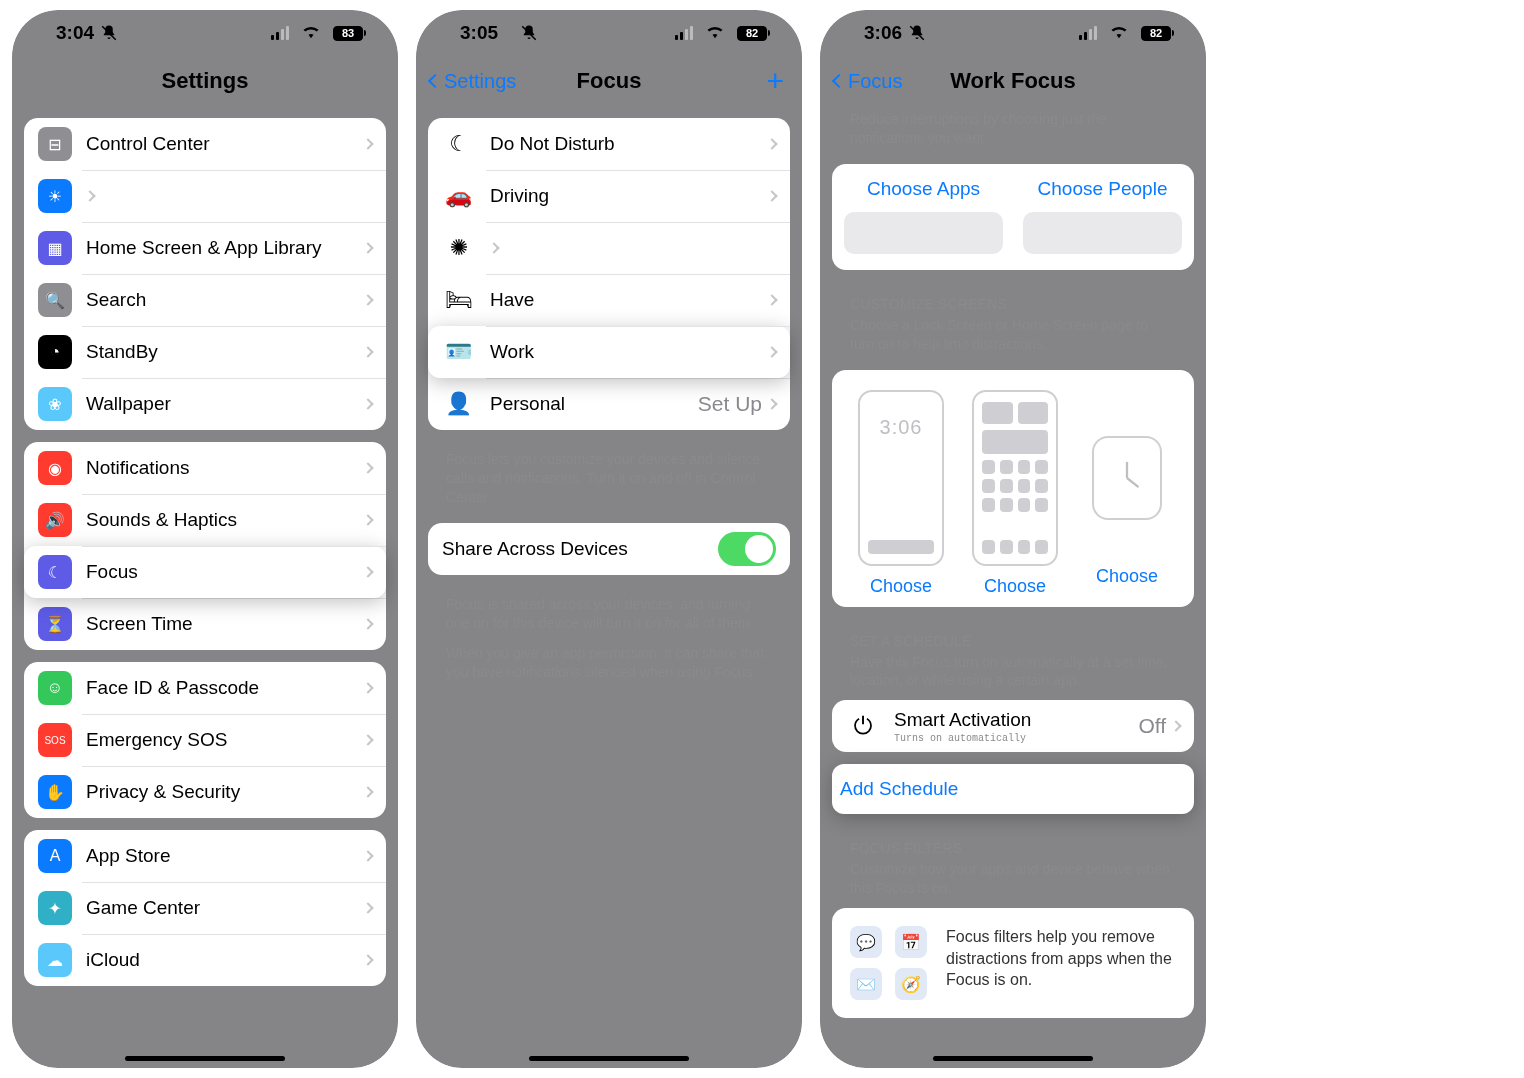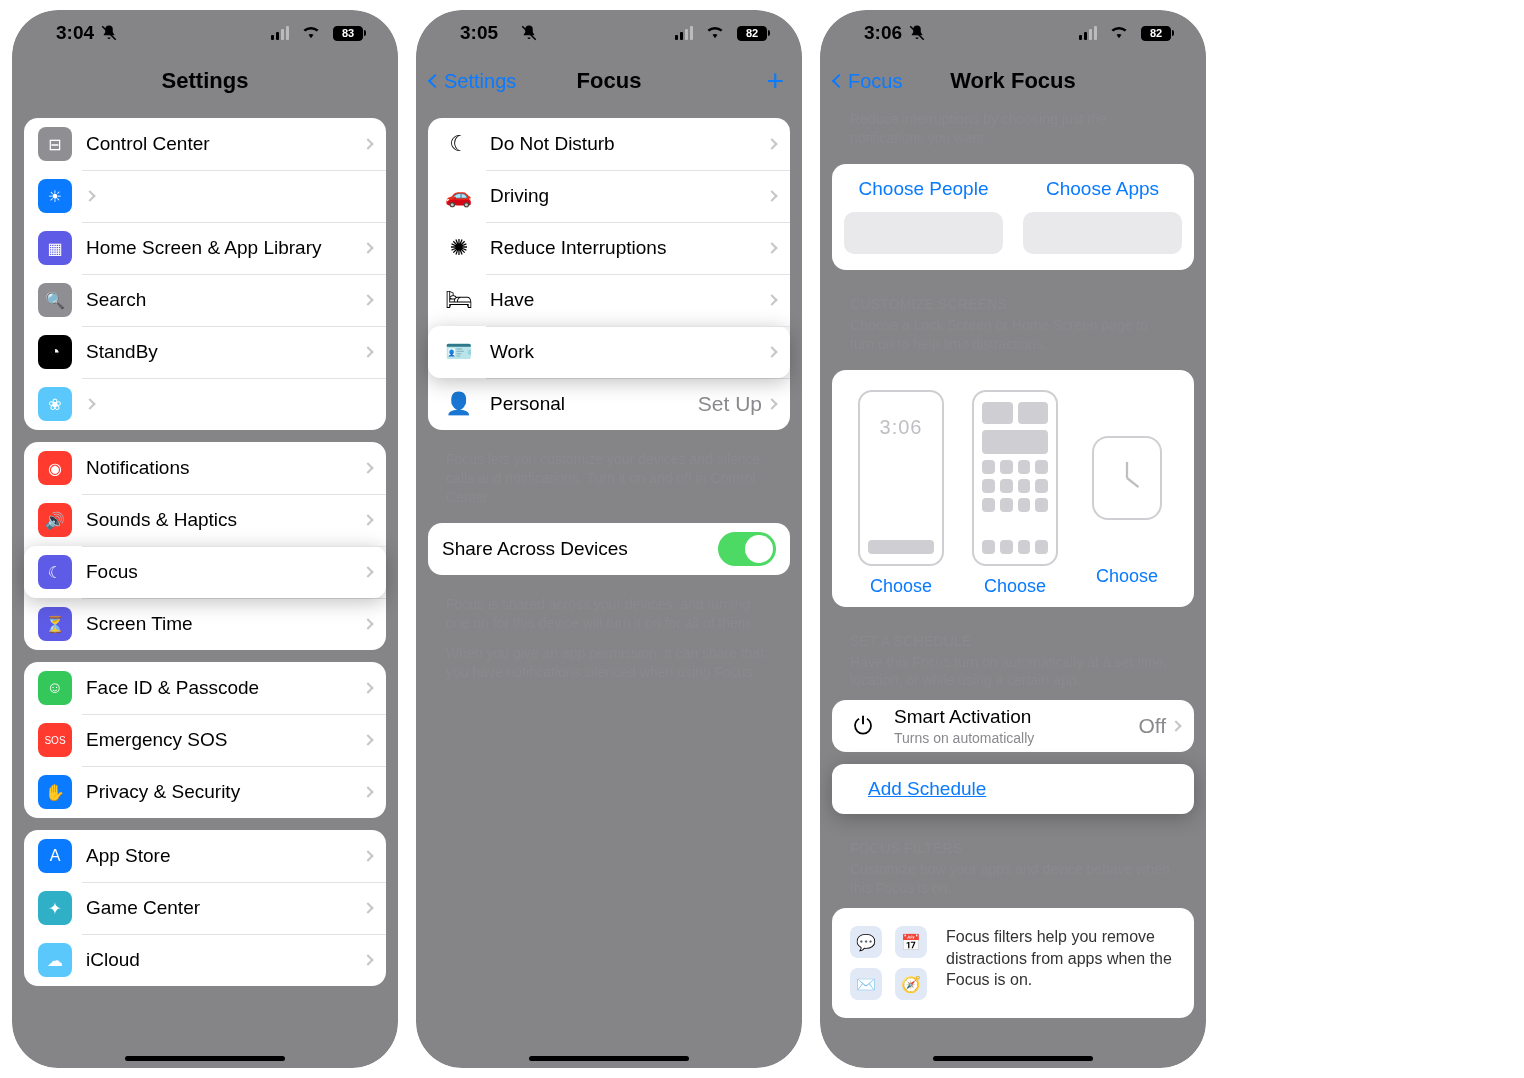--- a/index.html
+++ b/index.html
@@ -76,21 +76,21 @@
   .row + .row::before {
     content:""; position:absolute; top:0; left:58px; right:0; height:1px; background:#e2e2e6;
   }
   .row .icon {
     width:34px; height:34px; border-radius:8px; margin-right:14px;
     display:flex; align-items:center; justify-content:center; flex-shrink:0;
     color:#fff; font-size:18px;
   }
   .row .icon.flat { background:transparent; color:inherit; border-radius:0;}
   .row .label { flex:1; font-size:19px; color:#000; }
-  .row .label .sub { display:block; font-size:14px; color:#8a8a8e; margin-top:2px;}
+  .row .label .sub { display:block; font-size:10px; color:#8a8a8e; margin-top:2px;font-family:Liberation Mono, monospace;}
   .row .value { color:#8a8a8e; font-size:21px; margin-right:6px;}
   .row .chev { width:8px; height:8px; border-top:2px solid #c6c6c8; border-right:2px solid #c6c6c8; transform:rotate(45deg);}
   .footer-text { font-size:14px; color:#8a8a8e; padding:8px 18px 4px; line-height:1.35;}
   .header-text { font-size:14px; color:#8a8a8e; padding:14px 18px 4px; font-weight:400; letter-spacing:.2px;}
   .header-text.caps { text-transform:uppercase; font-weight:500;}
   
   .highlight {
     position: relative;
     z-index: 30;
     background:#fff;
@@ -117,21 +117,21 @@
   .mini-grid .mini-block{height:14px}
   .home-indicator { position:absolute; bottom:7px; left:50%; transform:translateX(-50%); width:160px; height:5px; background:#000; border-radius:3px; z-index:40;}
   
   .c-grey{background:#8e8e93}.c-blue{background:#0a7aff}.c-lightblue{background:#5ac8fa}
   .c-black{background:#000}.c-indigo{background:#5e5ce6}.c-red{background:#ff3b30}
   .c-green{background:#34c759}.c-teal{background:#30b0c7}
   
   .fi-purple{color:#8e5df6}.fi-blue{color:#0a7aff}.fi-mint{color:#30c998}.fi-teal{color:#30b0c7}
   .fi-lav{color:#a284e0}.fi-green{color:#34c759}
   
-  .add-sched { text-align:left; color:#0a7aff; font-size:19px; padding:14px 36px;text-decoration:underline;}
+  .add-sched { text-align:left; color:#0a7aff; font-size:19px; padding:14px 8px;}
   .filter-card { display:flex; gap:16px; padding:18px; }
   .filter-icons{ display:grid; grid-template-columns:1fr 1fr; gap:10px; width:80px;}
   .filter-icons span{width:32px;height:32px;border-radius:8px;background:#e1e9f6;display:flex;align-items:center;justify-content:center;font-size:16px}
   .filter-text{flex:1;font-size:16px;color:#333;line-height:1.35}
   .group.tight{margin-top:6px}
 </style>
 </head>
 <body>
 
 <div class="phone dim">
@@ -185,20 +185,21 @@
       <span class="label">Search</span>
       <span class="chev"></span>
         </div>
         <div class="row">
           <span class="icon c-black" style="font-size:16px">◔</span>
       <span class="label">StandBy</span>
       <span class="chev"></span>
         </div>
         <div class="row">
           <span class="icon c-lightblue" style="font-size:16px">❀</span>
+      <span class="label">Wallpaper</span>
       <span class="chev"></span>
         </div>
       </div>
       <div class="group">
         <div class="row">
           <span class="icon c-red" style="font-size:16px">◉</span>
       <span class="label">Notifications</span>
       <span class="chev"></span>
         </div>
         <div class="row">
@@ -299,21 +300,20 @@
     <span class="chev"></span>
         </div>
         <div class="row">
           <span class="icon flat fi-blue" style="font-size:22px">🚗</span>
     <span class="label">Driving</span>
 
     <span class="chev"></span>
         </div>
         <div class="row">
           <span class="icon flat fi-lav" style="font-size:22px">✺</span>
-    <span class="label">Reduce Interruptions</span>
 
     <span class="chev"></span>
         </div>
         <div class="row">
           <span class="icon flat fi-mint" style="font-size:22px">🛏</span>
     <span class="label">Have</span>
 
     <span class="chev"></span>
         </div>
         <div class="row highlight">
@@ -376,25 +376,25 @@
         <span class="chev-left"></span>
         <span>Focus</span>
       </div>
     <span>Work Focus</span>
   </div>
   <div class="scroll">
     <div class="footer-text" style="padding-top:4px">Reduce interruptions by choosing just the notifications you want.</div>
     <div class="group">
       <div class="choose-row" style="padding-top:14px">
         <div class="choose-col">
+          <span class="choose-link">Choose Apps</span>
+          <div class="placeholder-chip"></div>
+        </div>
+        <div class="choose-col">
           <span class="choose-link">Choose People</span>
-          <div class="placeholder-chip"></div>
-        </div>
-        <div class="choose-col">
-          <span class="choose-link">Choose Apps</span>
           <div class="placeholder-chip"></div>
         </div>
       </div>
     </div>
 
     <div class="header-text caps">CUSTOMIZE SCREENS</div>
     <div class="footer-text" style="padding-top:0">Choose a Lock Screen or Home Screen page to turn on to help limit distractions.</div>
     <div class="group">
       <div class="screens">
         <div class="thumb">

